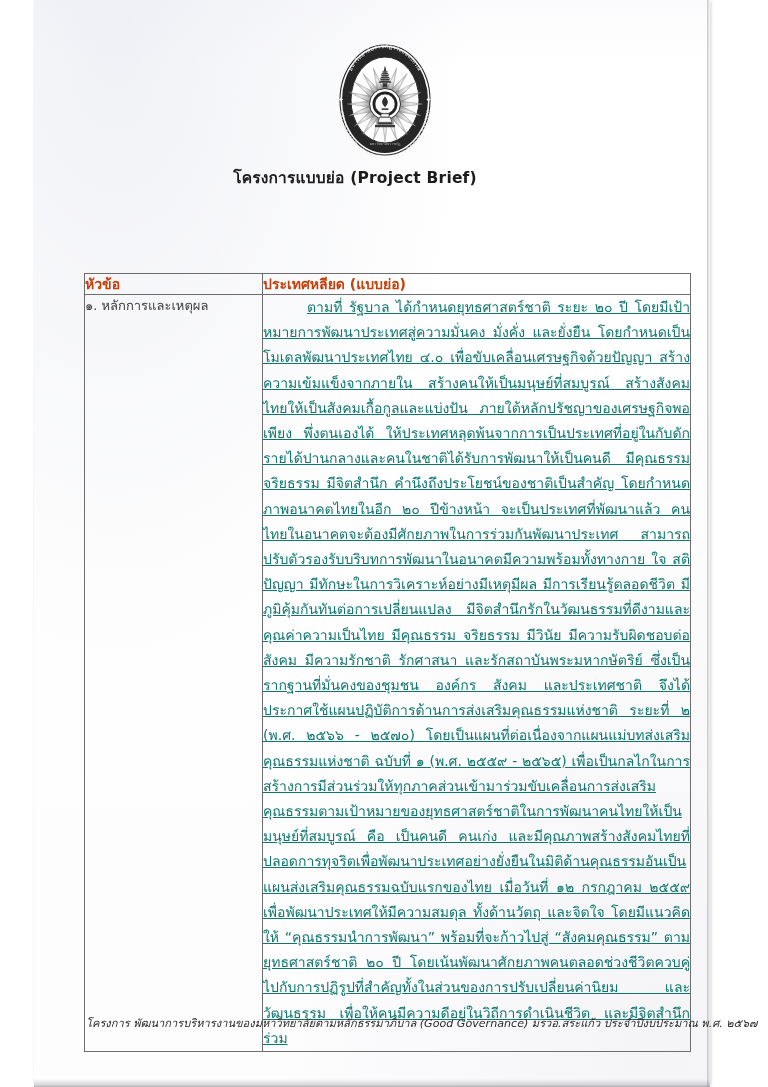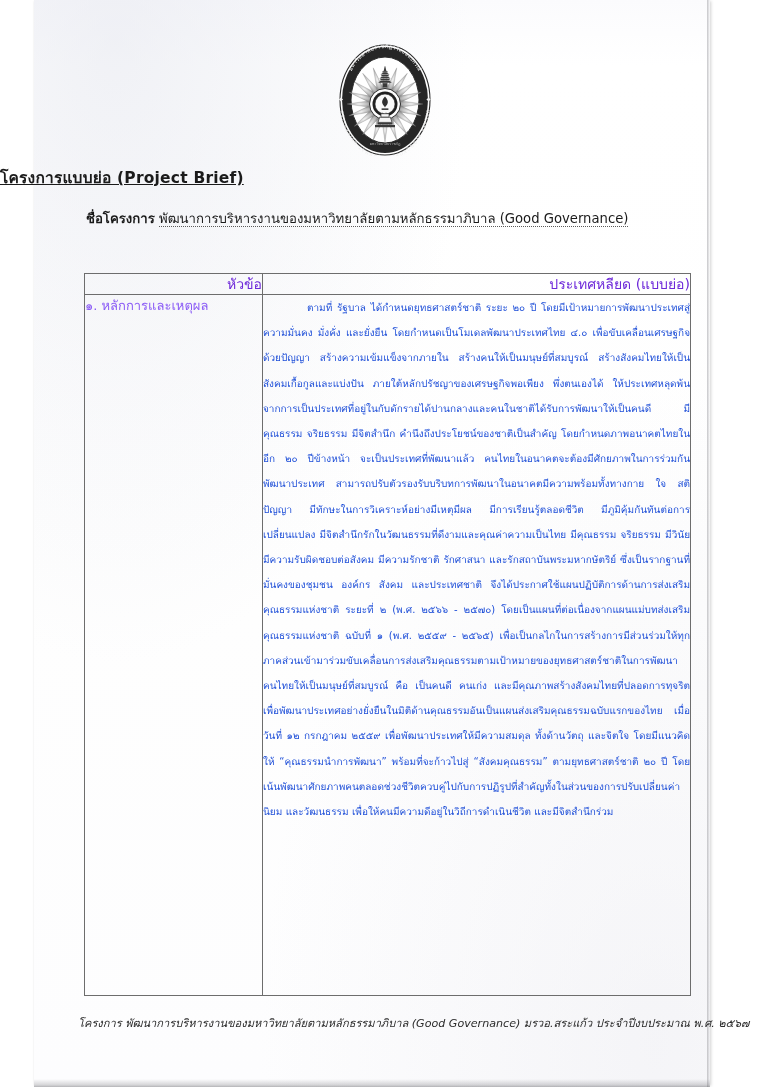--- a/index.html
+++ b/index.html
@@ -69,26 +69,25 @@
     height: 112px;
   }
   .seal-svg { display: block; width: 106px; height: 112px; }
 
   
   .doc-title {
     position: absolute;
     left: 0;
     top: 165px;
     width: 710px;
-    text-align: left;
+    text-align: center;
     font-size: 15.5px;
     font-weight: bold;
     color: #1b1b1b;
     letter-spacing: 0.2px;
-    text-decoration: underline;
   }
 
   .meta-block {
     position: absolute;
     left: 86px;
     top: 208px;
     width: 600px;
     color: #1a1a1a;
   }
   .meta-line {
@@ -113,54 +112,55 @@
   }
   .brief-table td, .brief-table th {
     border: 1px solid #6d6d6d;
     vertical-align: top;
     padding: 0;
   }
   .col-topic { width: 178px; }
   .col-detail { width: 428px; }
 
   .th-cell {
-    text-align: right;
+    text-align: left;
     font-size: 14px;
-    font-weight: normal;
-    color: #6d28d9;
+    font-weight: bold;
+    color: #c2410c;
     padding: 4px 0 5px 0;
     line-height: 20px;
   }
 
   .topic-cell {
     font-size: 13px;
-    color: #8b5cf6;
+    color: #404040;
     padding: 8px 6px 8px 14px;
     line-height: 22px;
   }
 
   .detail-cell {
-    font-size: 10px;
-    color: #1d4ed8;
+    font-size: 14px;
+    color: #0f766e;
     padding: 7px 11px 10px 12px;
     line-height: 25.2px;
     height: 700px;
+    text-decoration: underline;
   }
   .detail-para {
     margin: 0;
     text-indent: 44px;
     text-align: justify;
     text-justify: inter-word;
     word-spacing: 0.2px;
   }
 
   
   .footer {
     position: absolute;
-    left: 78px;
+    left: 86px;
     top: 1016px;
     width: 616px;
     font-size: 11.1px;
     font-style: italic;
     color: #2a2a2a;
     line-height: 16px;
     white-space: nowrap;
   }
 </style>
 </head>
@@ -254,24 +254,20 @@
         <rect x="49" y="69.8" width="8" height="3.2" fill="#f6f6f6" stroke="#3a3a3a" stroke-width="0.7"></rect>
       </g>
 
       <text x="53" y="101" font-size="3.6" fill="#b8b8b8" text-anchor="middle" font-family="DejaVu Sans, sans-serif">มหาวิทยาลัยราชภัฏ</text>
     </svg>
   </div>
 
   <div class="doc-title">โครงการแบบย่อ (Project Brief)</div>
 
   <div class="meta-block">
-    <div class="meta-line">
-      <span class="meta-label">ชื่อโครงการ</span>
-      <span class="meta-value">พัฒนาการบริหารงานของมหาวิทยาลัยตามหลักธรรมาภิบาล (Good Governance)</span>
-    </div>
   </div>
 
   <table class="brief-table">
     <colgroup>
       <col class="col-topic">
       <col class="col-detail">
     </colgroup>
     <thead>
       <tr>
         <th class="th-cell">หัวข้อ</th>

